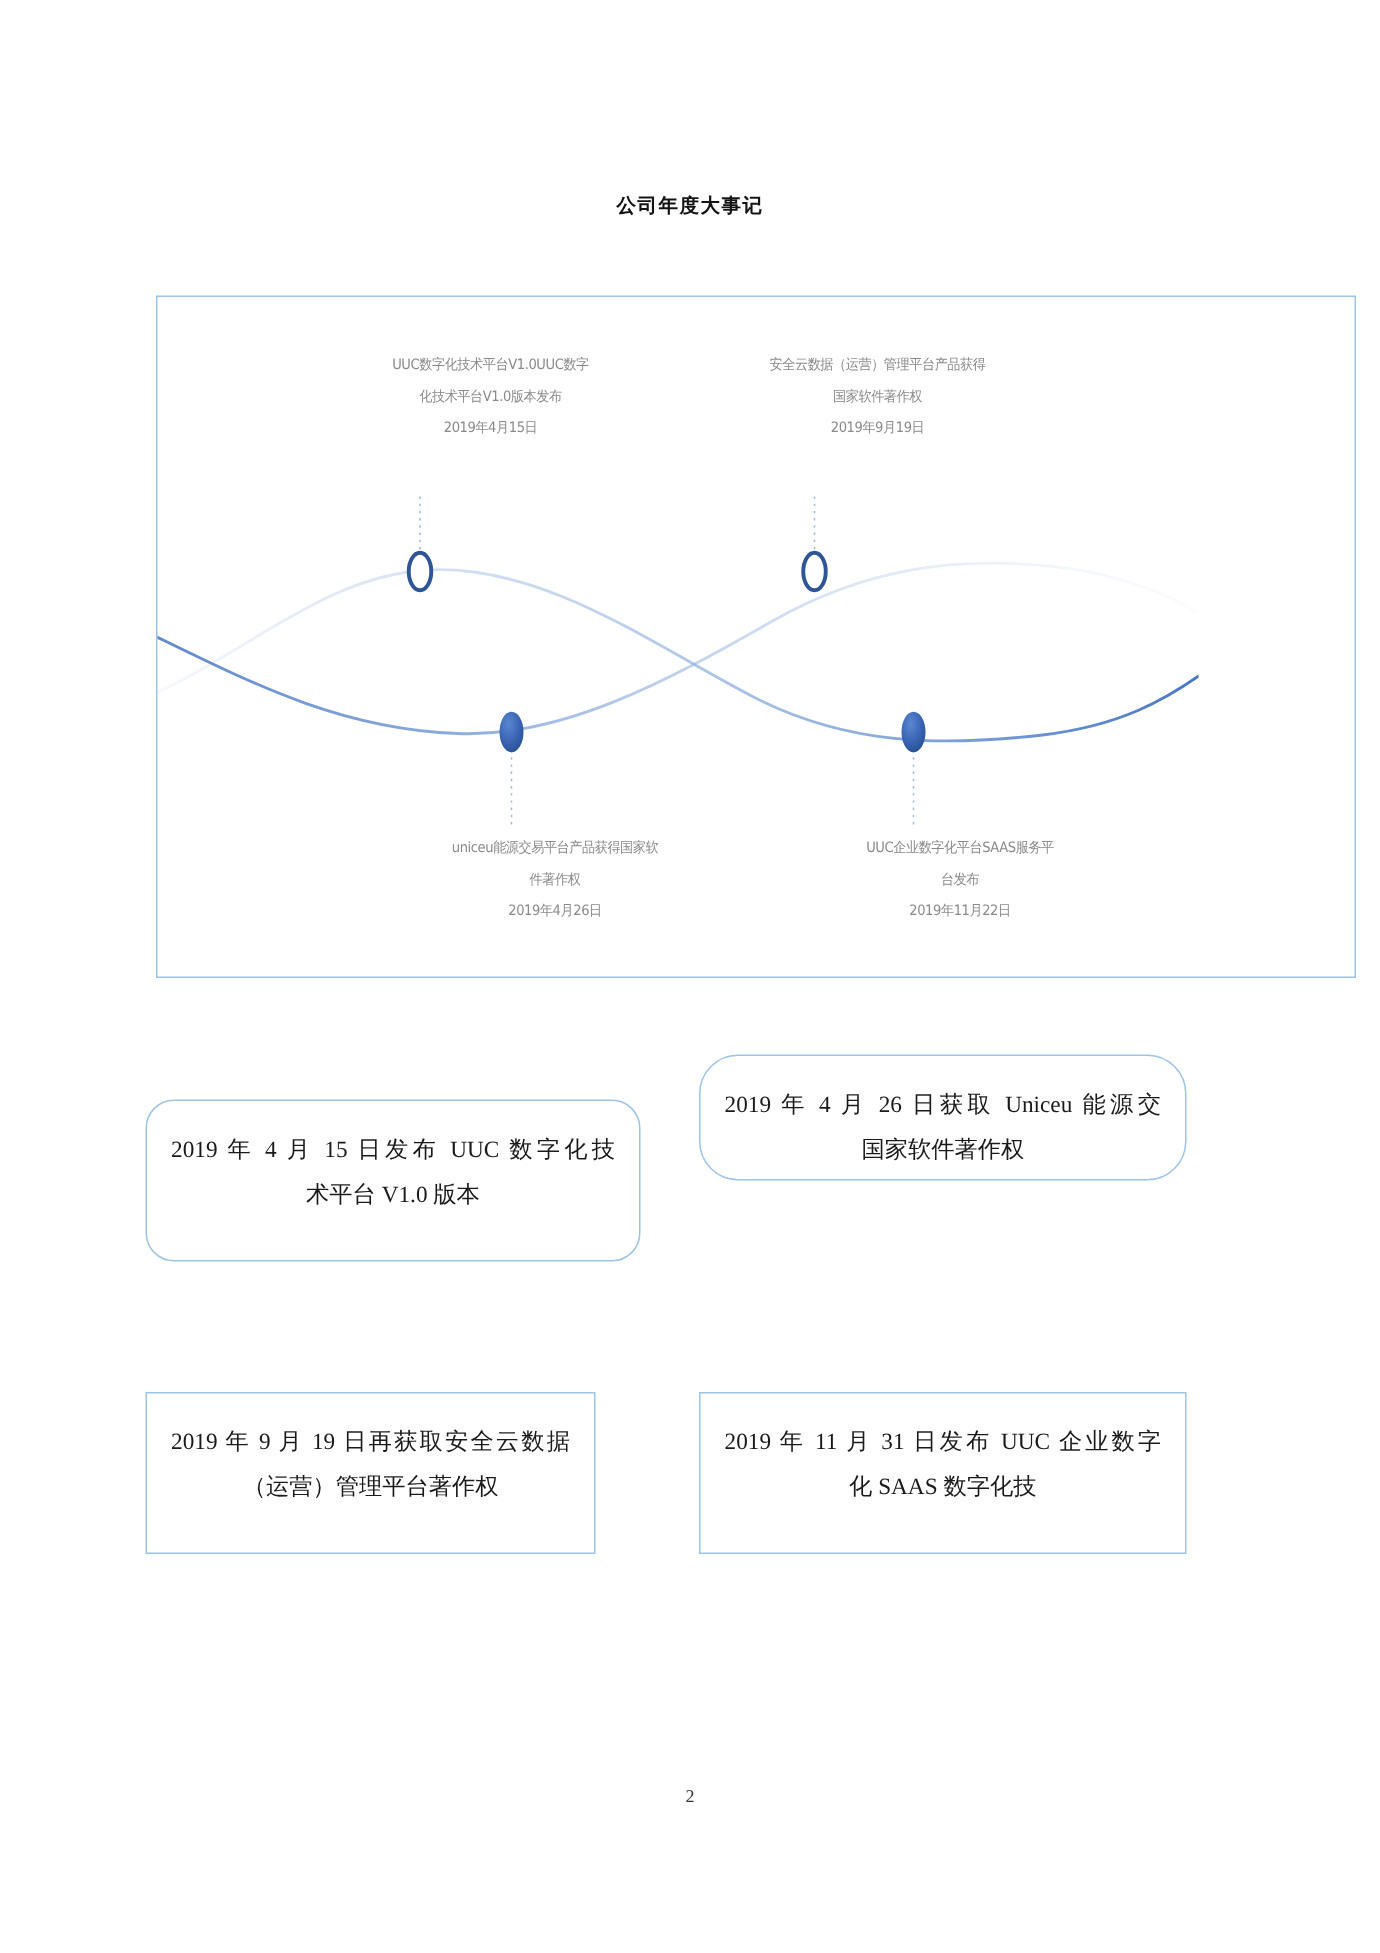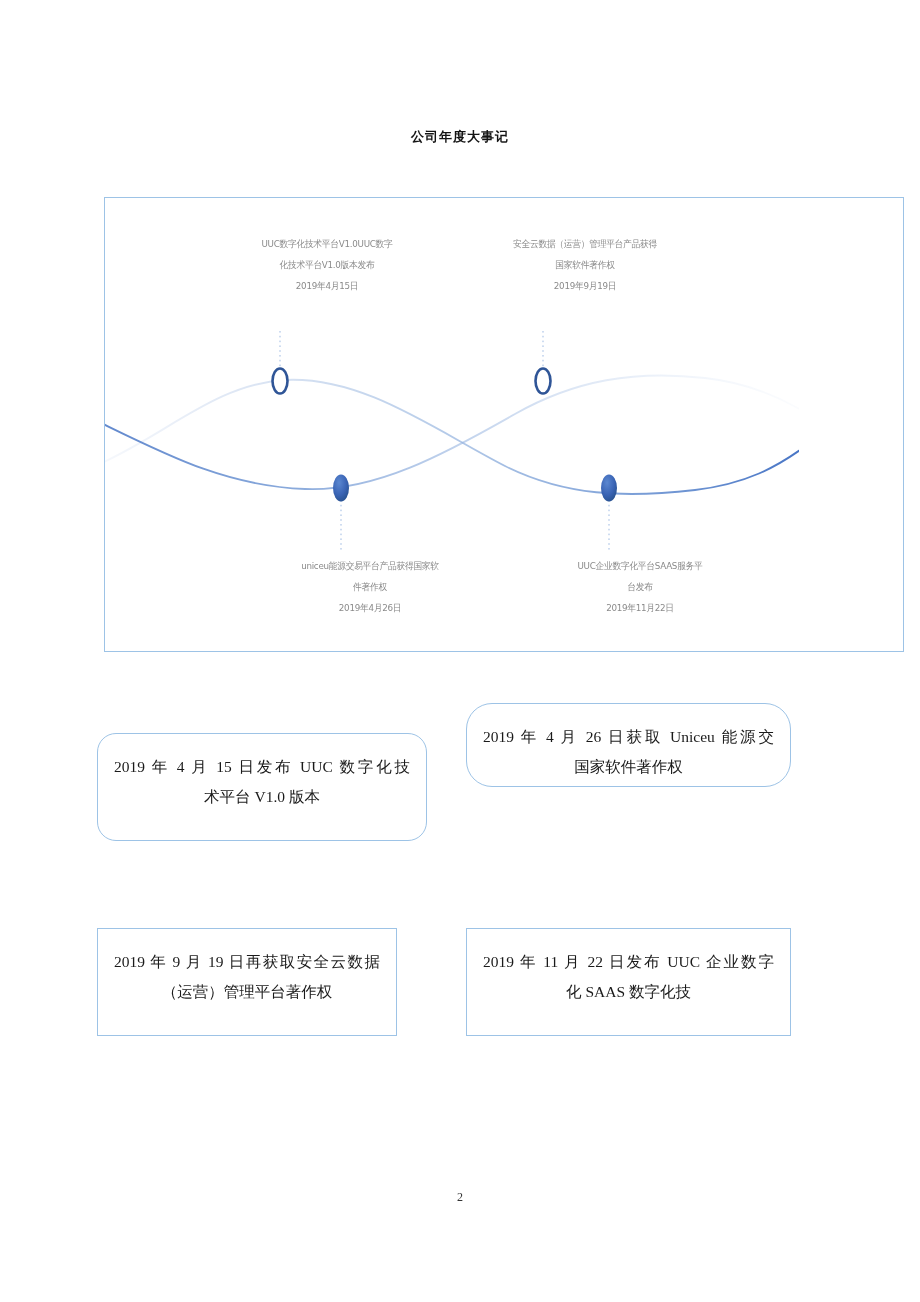--- a/index.html
+++ b/index.html
@@ -196,19 +196,19 @@
     <span class="eb-l1">2019 年 4 月 26 日获取 Uniceu 能源交</span>
     <span class="eb-l2">国家软件著作权</span>
   </div>
 
   <div class="event-box box-3">
     <span class="eb-l1">2019 年 9 月 19 日再获取安全云数据</span>
     <span class="eb-l2">（运营）管理平台著作权</span>
   </div>
 
   <div class="event-box box-4">
-    <span class="eb-l1">2019 年 11 月 22 日发布 UUC 企业数字</span>
+    <span class="eb-l1">2019 年 11 月 31 日发布 UUC 企业数字</span>
     <span class="eb-l2">化 SAAS 数字化技</span>
   </div>
 
   <div class="page-number">2</div>
 
 </div>
 
 </body></html>

